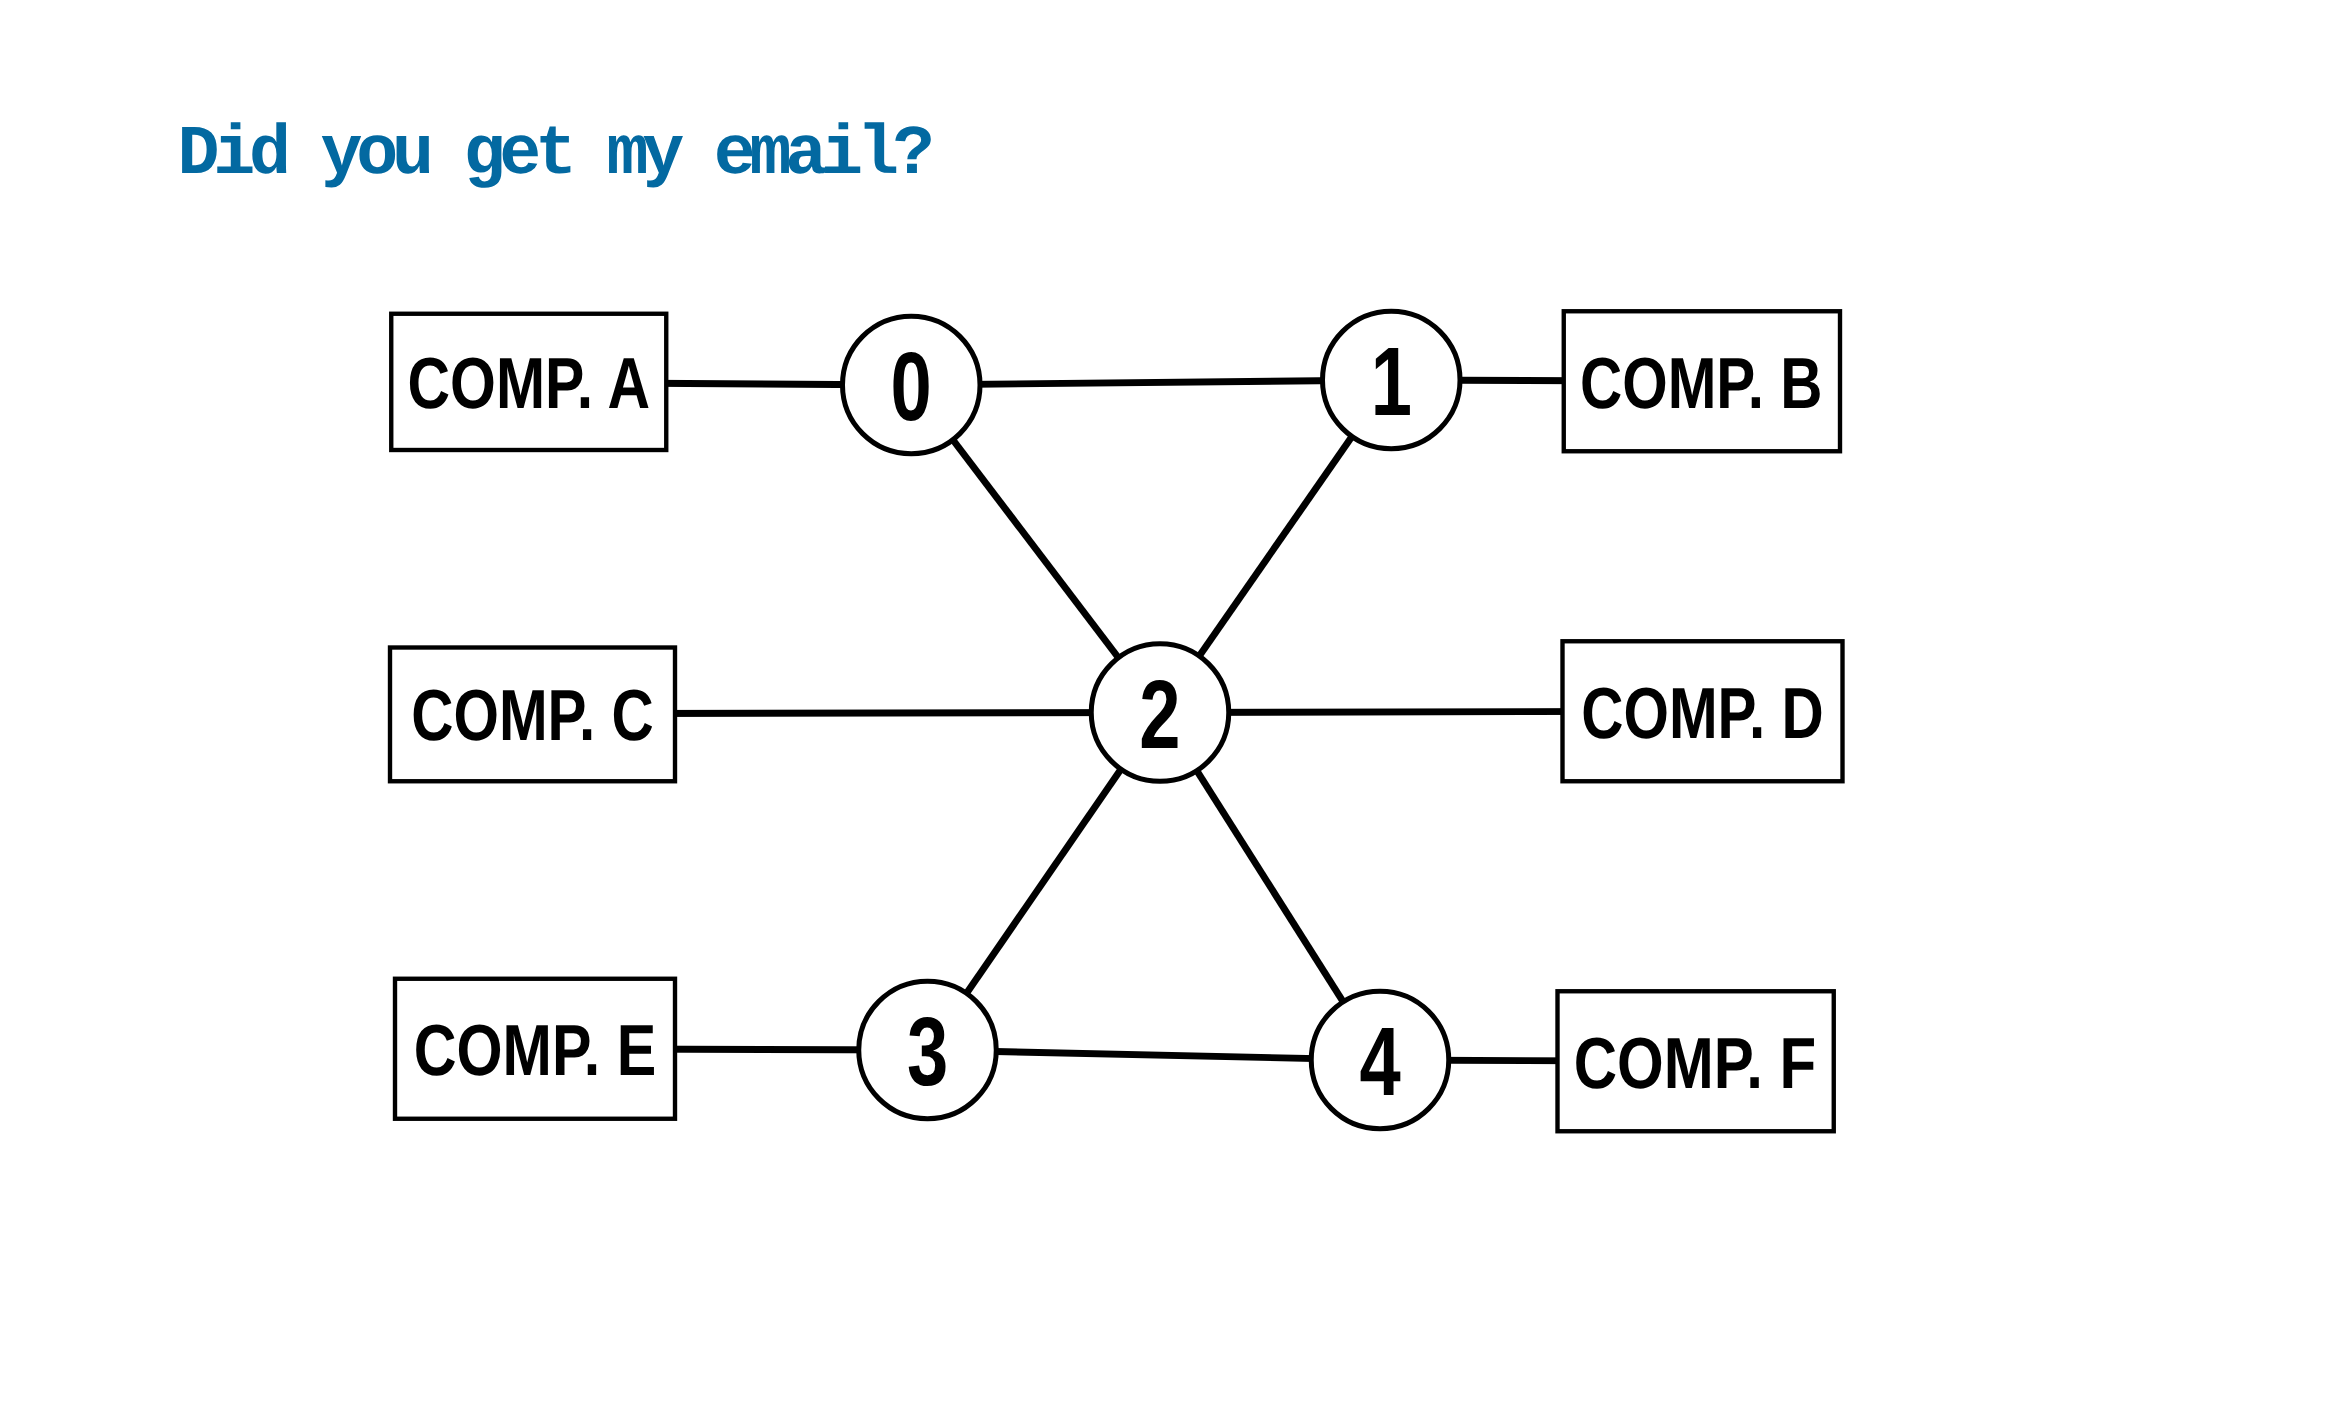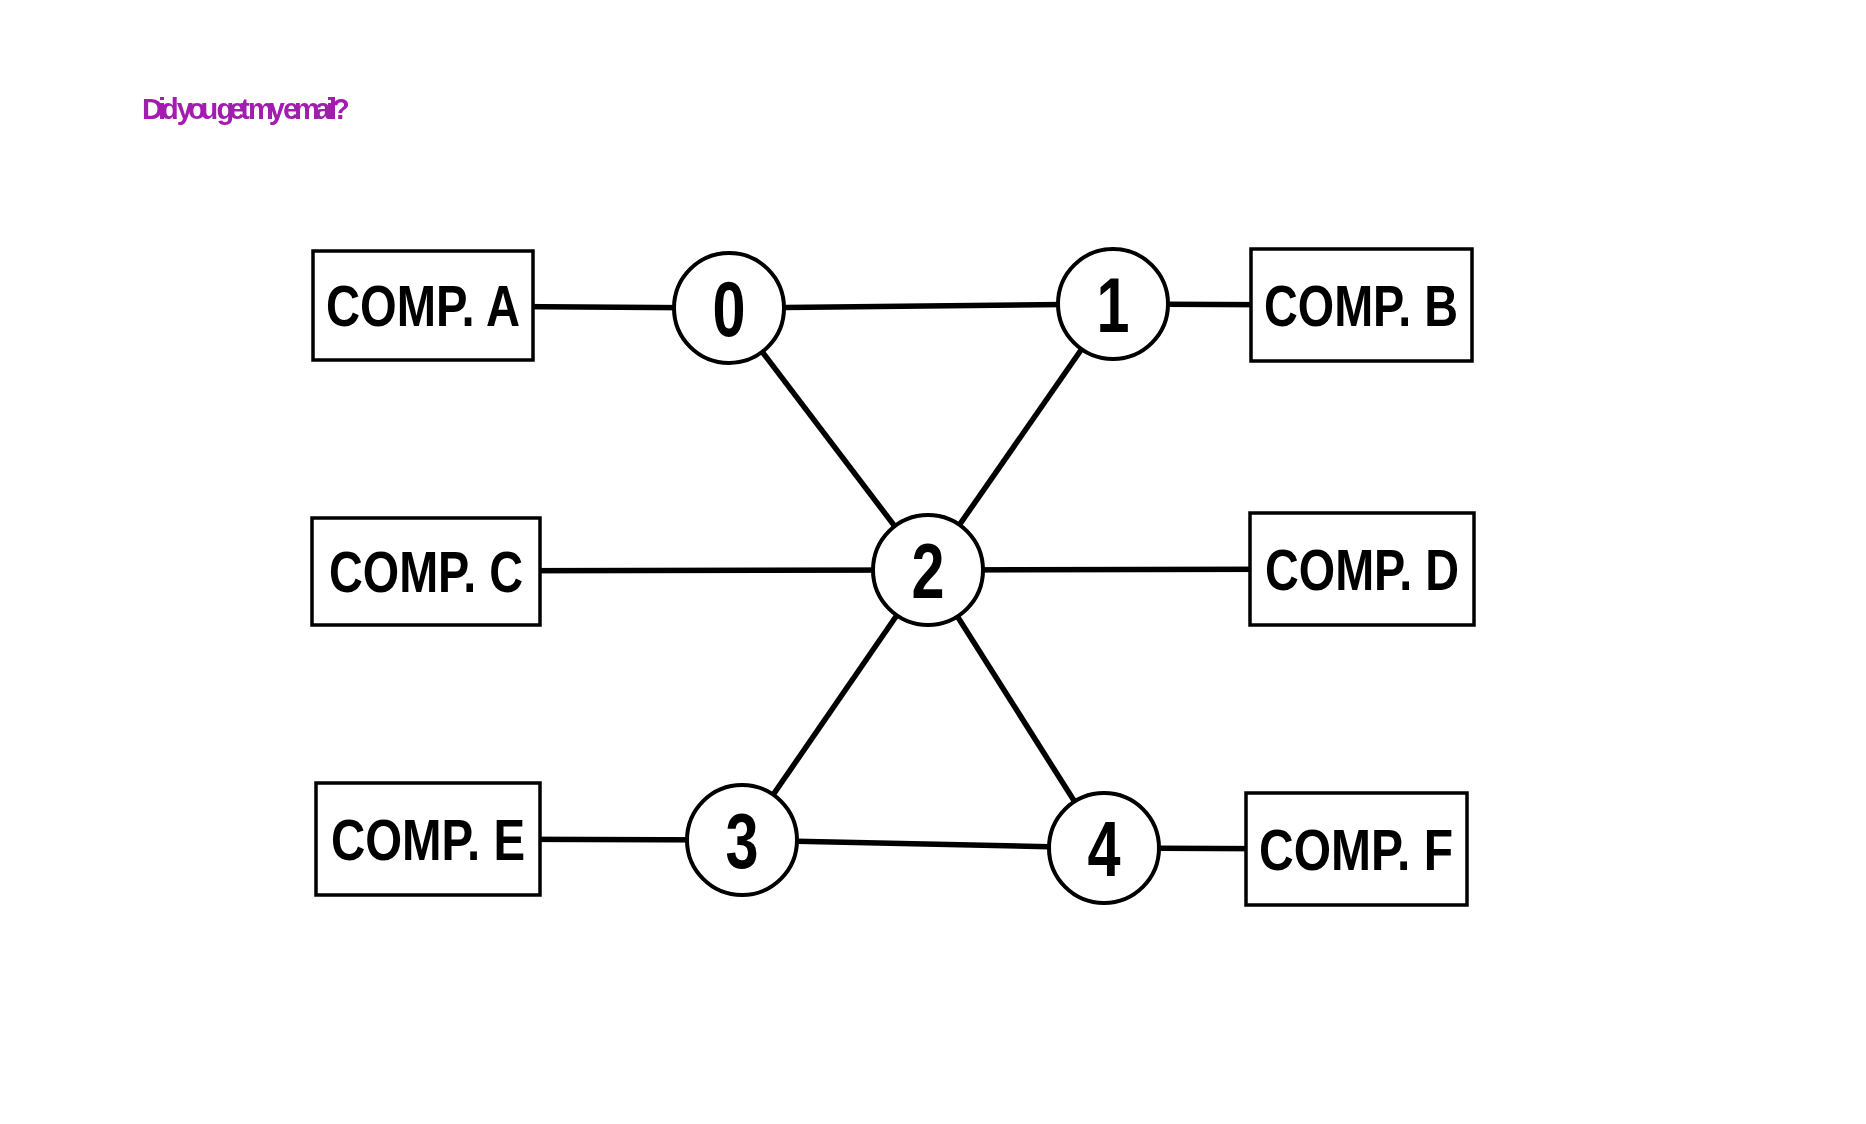--- a/index.html
+++ b/index.html
@@ -11,25 +11,25 @@
     position: relative;
     width: 1866px;
     height: 1124px;
     background: #ffffff;
     overflow: hidden;
   }
   .caption {
     position: absolute;
     left: 142px;
     top: 95px;
-    font-family: Liberation Sans, sans-serif;
+    font-family: Liberation Mono, monospace;
     font-weight: bold;
-    font-size: 29px;
+    font-size: 56px;
     letter-spacing: -5px;
-    color: #a21caf;
+    color: #0369a1;
     white-space: nowrap;
     line-height: 1;
   }
   svg.diagram {
     position: absolute;
     left: 0;
     top: 0;
   }
   .edge {
     stroke: #000000;

